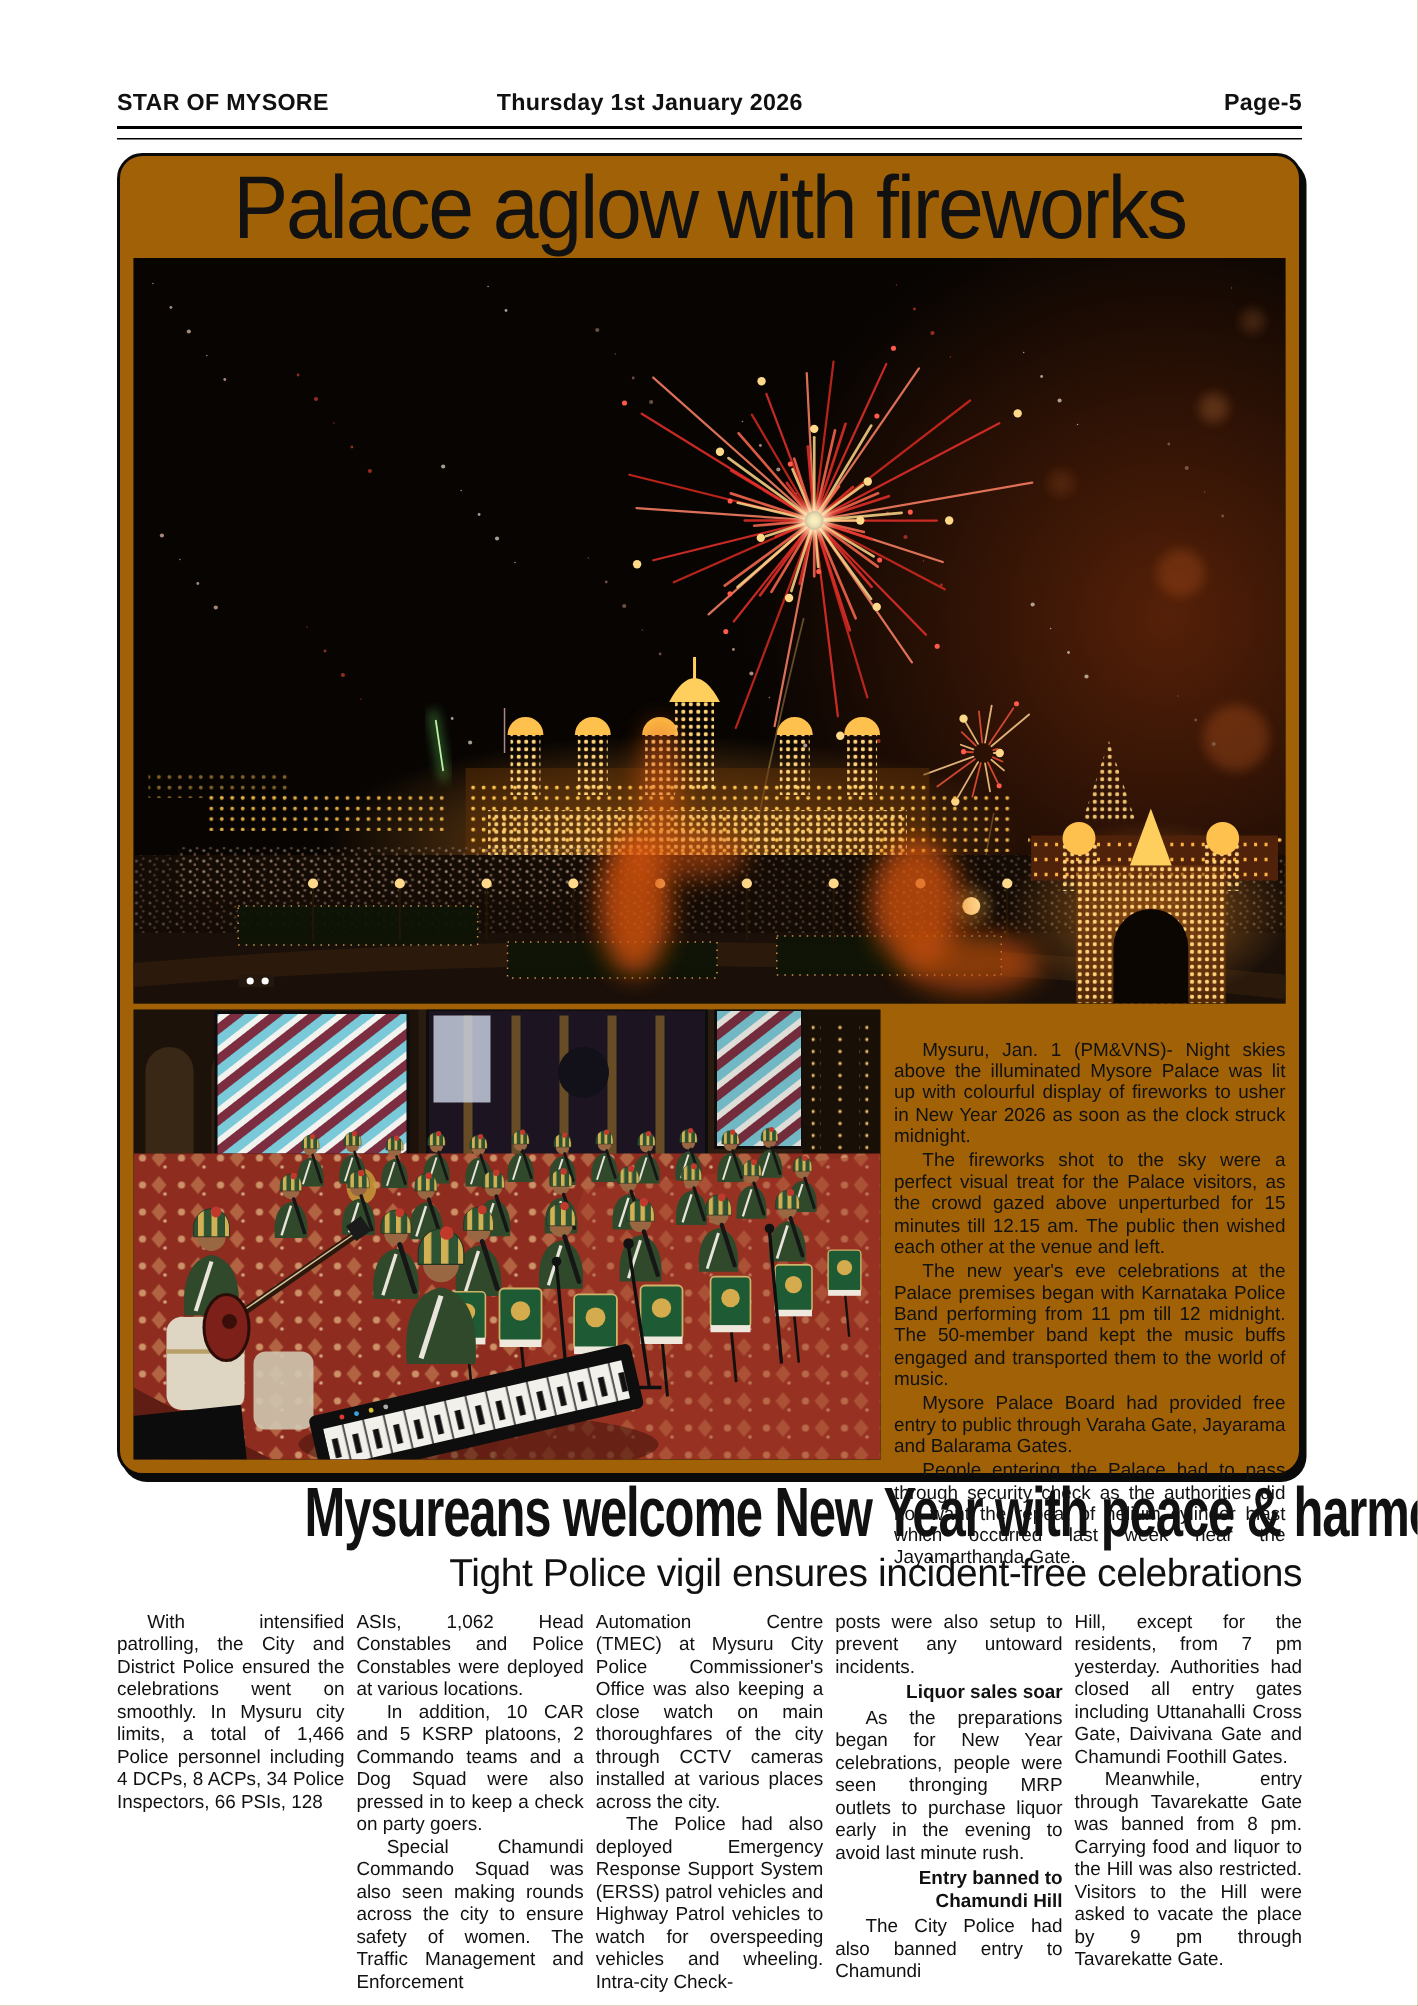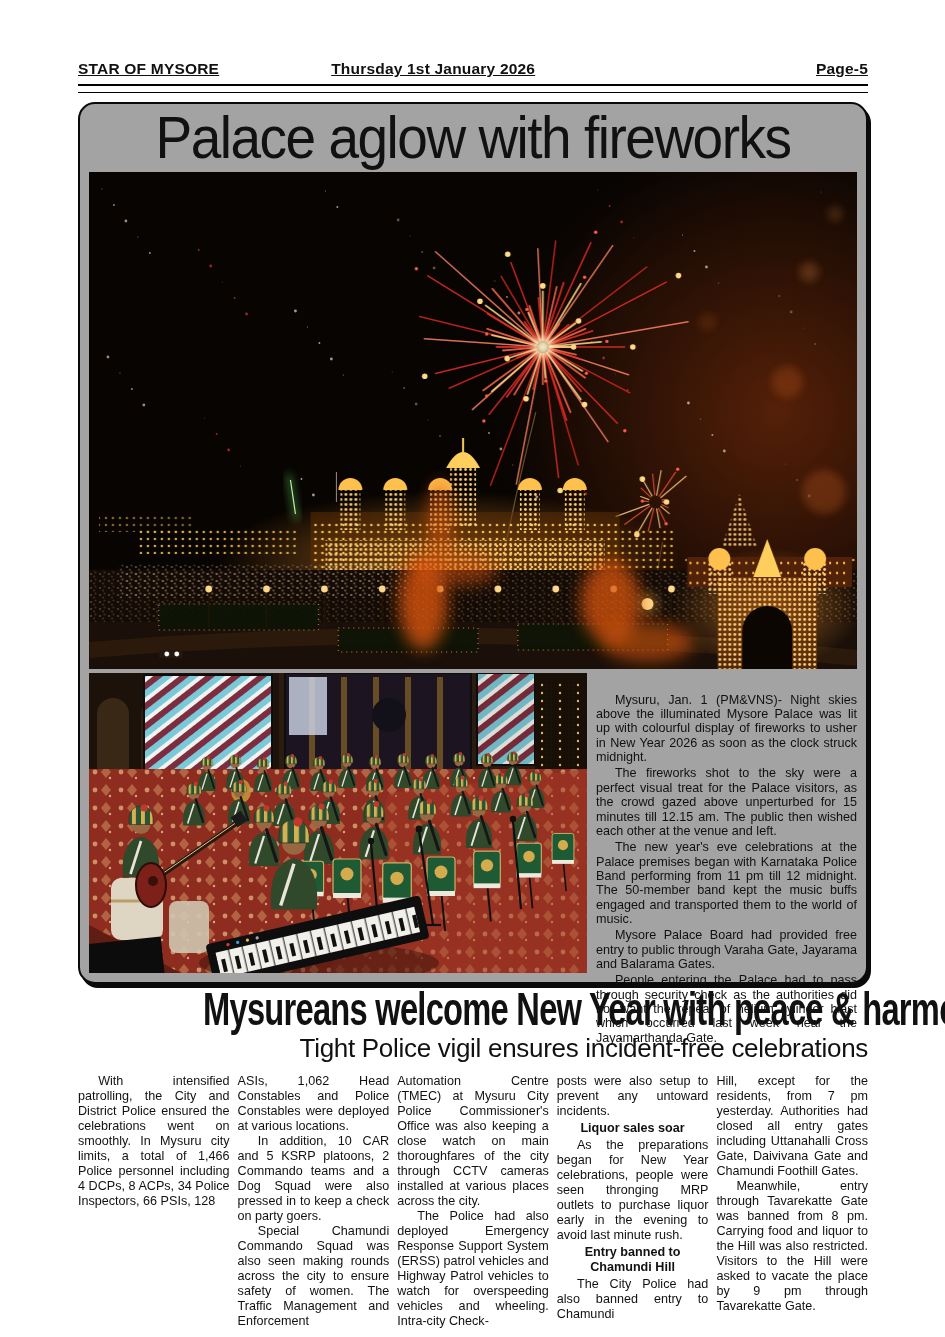--- a/index.html
+++ b/index.html
@@ -1,43 +1,43 @@
 <!DOCTYPE html>
 <html><head>
 <meta charset="utf-8">
 <style>
   html,body{margin:0;padding:0;background:#ffffff;}
   body{width:945px;height:1337px;position:relative;font-family:"Liberation Sans",sans-serif;color:#111;overflow:hidden;}
   .page{position:absolute;left:78px;top:60px;width:790px;}
 
   
-  .masthead{display:flex;align-items:flex-end;font-weight:bold;font-size:15.5px;letter-spacing:.2px;text-decoration:underline;}
+  .masthead{display:flex;align-items:flex-end;font-weight:bold;font-size:15.5px;letter-spacing:.2px;}
   .masthead .date{margin-left:112px;}
   .masthead .pageno{margin-left:auto;}
   .rule{margin-top:6px;height:6px;border-top:2.6px solid #000;border-bottom:1.3px solid #000;}
 
   
-  .lead-box{margin-top:9px;border:2.6px solid #0a0a0a;border-radius:17px;box-shadow:3px 4px 0 0 #0a0a0a;padding:4px 9px 9px;background:#a3a3a3;}
+  .lead-box{margin-top:9px;border:2.6px solid #0a0a0a;border-radius:17px;box-shadow:3px 4px 0 0 #0a0a0a;padding:4px 9px 9px;background:#a16207;}
   h1.lead-headline{margin:2px 0 4px;font-weight:400;font-size:55px;letter-spacing:-1.5px;line-height:1.05;width:max-content;max-width:100%;margin-left:auto;margin-right:auto;transform:scale(1,1.08);transform-origin:center;white-space:nowrap;}
   .photo-main{position:relative;width:100%;height:497px;background:#070402;overflow:hidden;}
   .photo-main svg,.photo-band svg{display:block;width:100%;height:100%;}
   .lead-bottom{display:flex;gap:9px;margin-top:4px;height:300px;}
   .photo-band{flex:none;width:498px;height:300px;background:#2a1c11;overflow:hidden;position:relative;}
   .lead-text{flex:1;padding-top:20px;font-size:12.6px;line-height:1.14;text-align:justify;}
   .lead-p{margin:0 0 2px;text-indent:1.5em;}
 
   
   .h2wrap{margin-top:4px;}
   h2.second-headline{margin:0;width:max-content;margin-left:auto;margin-right:auto;font-size:43px;font-weight:bold;letter-spacing:-1px;line-height:1.0;white-space:nowrap;transform:scaleX(.76) scaleY(1.08);transform-origin:center;}
   .second-subheadline{margin-top:4px;text-align:right;font-size:26px;font-weight:400;letter-spacing:-.3px;line-height:1.05;}
   .cols{display:flex;gap:8px;margin-top:12px;}
   .col{flex:1;font-size:12.6px;line-height:1.19;text-align:justify;}
   .block{margin:0;text-indent:1.6em;}
   .block.flush{text-indent:0;}
-  .block.sub{font-weight:bold;text-align:center;text-indent:0;margin:2px 0;}
+  .block.sub{font-weight:bold;text-align:right;text-indent:0;margin:2px 0;}
 </style>
 </head>
 <body>
 
 <div class="page">
 
   <div class="masthead">
     <span>STAR OF MYSORE</span>
     <span class="date">Thursday 1st January 2026</span>
     <span class="pageno">Page-5</span>

